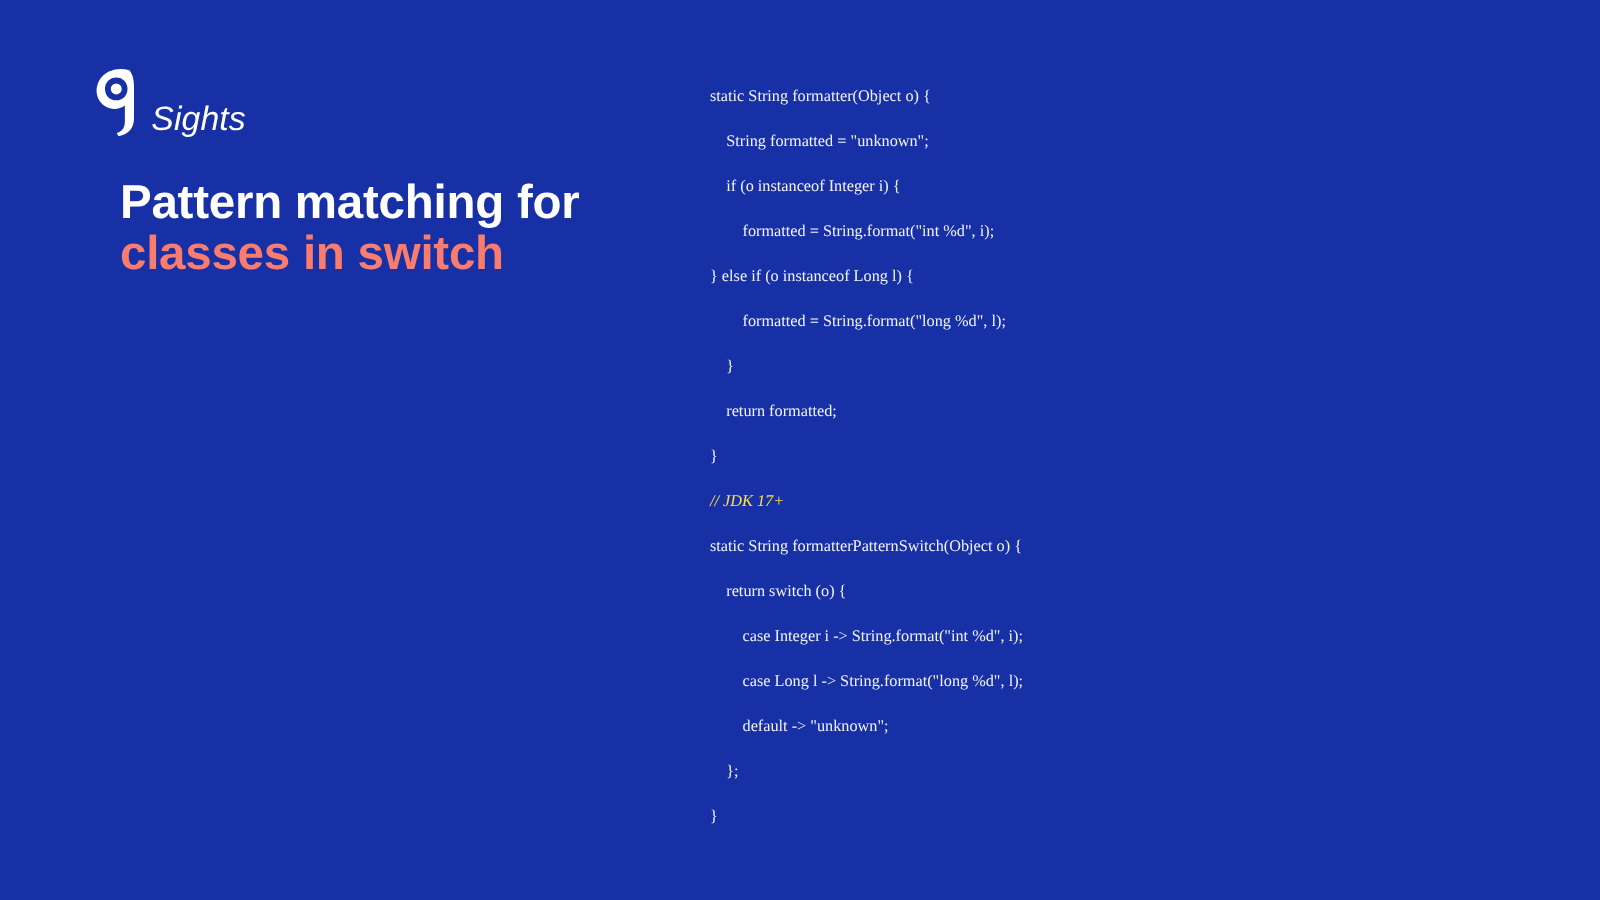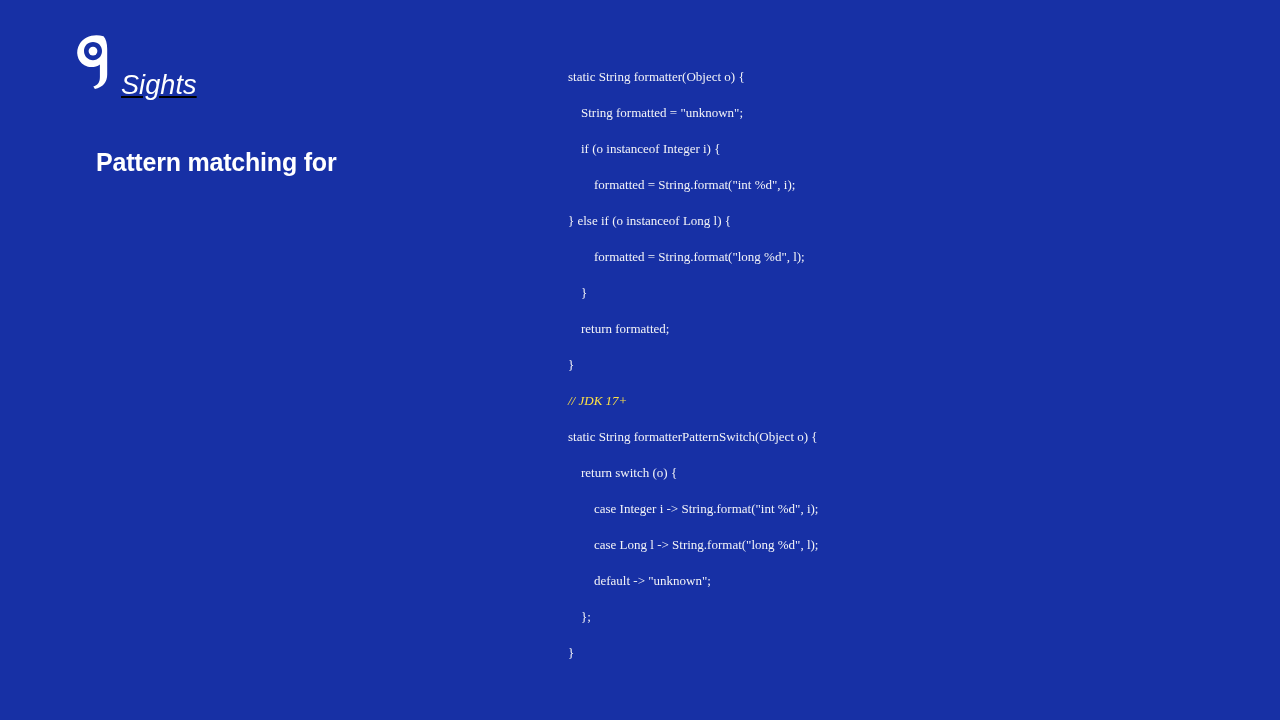--- a/index.html
+++ b/index.html
@@ -30,23 +30,22 @@
     top: 0;
     width: 540px;
     height: 720px;
   }
 
   .brand {
     position: absolute;
     left: 74px;
     top: 33px;
     display: flex;
-    align-items: flex-start;
+    align-items: flex-end;
     height: 76px;
-    text-decoration: underline;
   }
 
   .brand-mark {
     width: 46px;
     height: 56px;
     display: block;
     flex: 0 0 auto;
   }
 
   .brand-name {
@@ -62,21 +61,21 @@
     white-space: nowrap;
   }
 
   .headline {
     position: absolute;
     left: 96px;
     top: 142px;
     width: 420px;
     font-family: "Liberation Sans", sans-serif;
     font-weight: bold;
-    font-size: 25px;
+    font-size: 38px;
     line-height: 41px;
     letter-spacing: -0.2px;
   }
   .headline-line1 { color: #FFFFFF; display: block; }
   .headline-line2 { color: #F97C6E; display: block; }
 
   
   .code-col {
     position: absolute;
     left: 568px;
@@ -131,20 +130,21 @@
                    C13.8 27.2 10.0 23.3 10.0 18.1
                    C10.0 12.9 13.8 9.0 19.0 9.0 Z" fill="#ffffff"></path>
           <circle cx="19.0" cy="18.1" r="4.4" fill="#ffffff"></circle>
         </svg>
       </span>
       <span class="brand-name">Sights</span>
     </div>
 
     <div class="headline">
       <span class="headline-line1">Pattern matching for</span>
+      <span class="headline-line2">classes in switch</span>
     </div>
 
   </div>
 
   <div class="code-col">
     <pre class="code-block" id="code-block"><span class="code-line">static String formatter(Object o) {</span><span class="code-line">    String formatted = "unknown";</span><span class="code-line">    if (o instanceof Integer i) {</span><span class="code-line">        formatted = String.format("int %d", i);</span><span class="code-line">} else if (o instanceof Long l) {</span><span class="code-line">        formatted = String.format("long %d", l);</span><span class="code-line">    }</span><span class="code-line">    return formatted;</span><span class="code-line">}</span><span class="code-line comment">// JDK 17+</span><span class="code-line">static String formatterPatternSwitch(Object o) {</span><span class="code-line">    return switch (o) {</span><span class="code-line">        case Integer i -&gt; String.format("int %d", i);</span><span class="code-line">        case Long l -&gt; String.format("long %d", l);</span><span class="code-line">        default -&gt; "unknown";</span><span class="code-line">    };</span><span class="code-line">}</span></pre>
   </div>
 
 </div>
 

